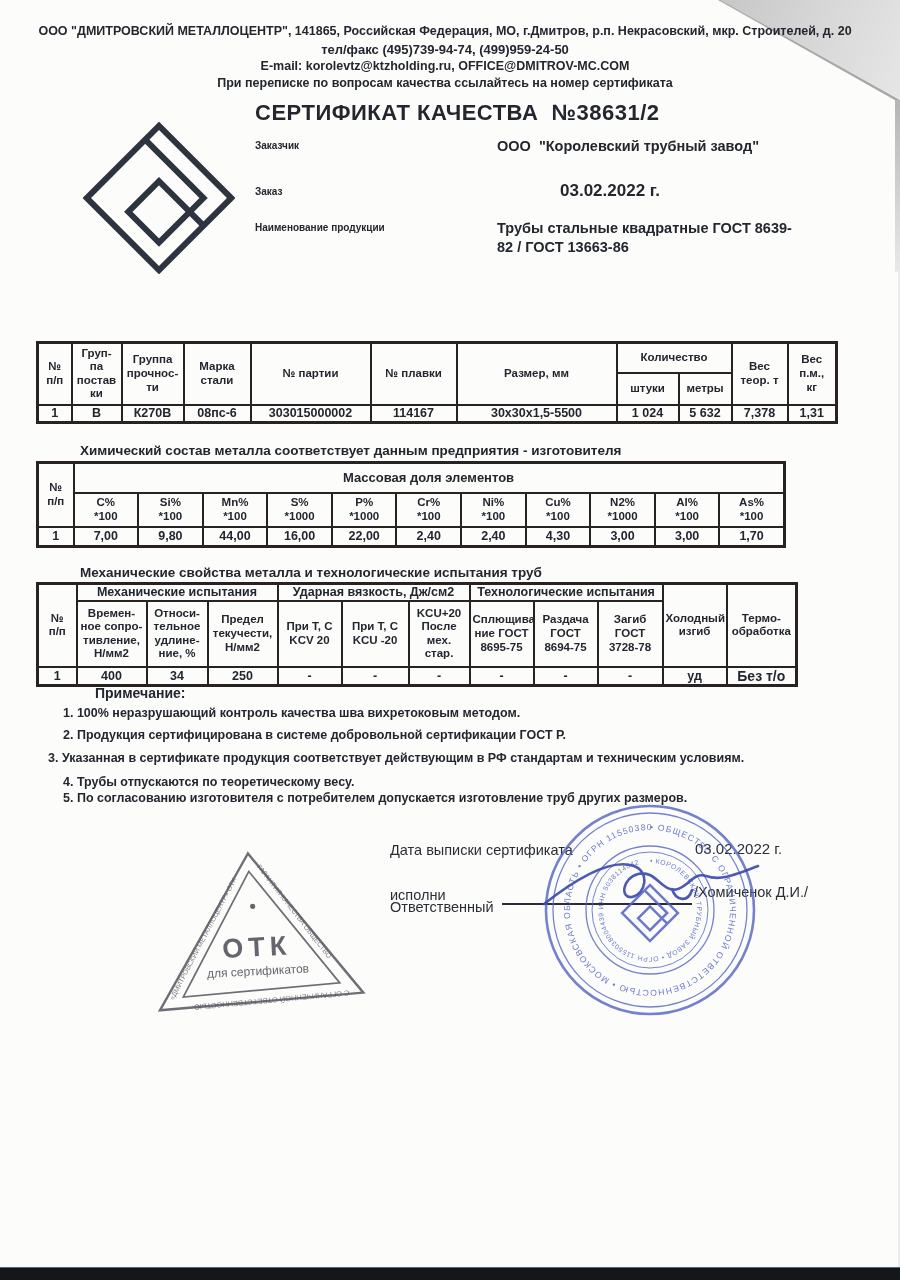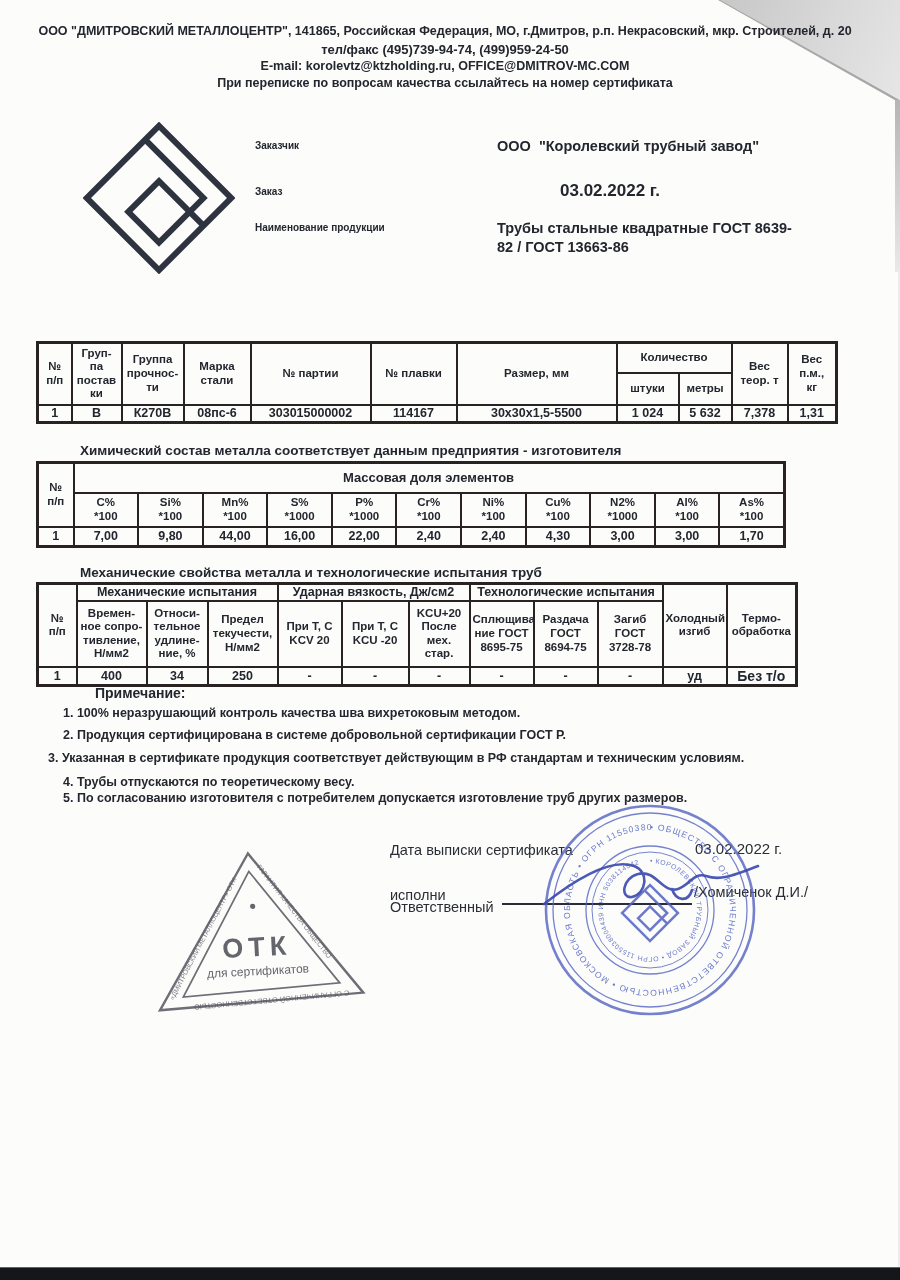--- a/index.html
+++ b/index.html
@@ -52,20 +52,21 @@
   <div class="fold"></div>
   <div class="right-strip"></div>
   <div class="right-hair"></div>
   <div class="bottom-strip"></div>
 
   <div class="abs hdr" style="top:24px;font-size:12.5px;">ООО "ДМИТРОВСКИЙ МЕТАЛЛОЦЕНТР", 141865, Российская Федерация, МО, г.Дмитров, р.п. Некрасовский, мкр. Строителей, д. 20</div>
   <div class="abs hdr" style="top:42px;font-size:13px;">тел/факс (495)739-94-74, (499)959-24-50</div>
   <div class="abs hdr" style="top:59px;font-size:12.5px;">E-mail: korolevtz@ktzholding.ru, OFFICE@DMITROV-MC.COM</div>
   <div class="abs hdr" style="top:76px;font-size:12.5px;">При переписке по вопросам качества ссылайтесь на номер сертификата</div>
 
+  <div class="abs doc-title">СЕРТИФИКАТ КАЧЕСТВА&nbsp; №38631/2</div>
 
   <svg class="abs" style="left:83px;top:122px;" width="152" height="152" viewBox="0 0 140 140">
     <g transform="rotate(45 70 70)" fill="none" stroke="#2e3340" stroke-width="5.5">
       <rect x="23" y="23" width="94" height="94"></rect>
       <path d="M23,41 H99 V99 H59 V59 H117"></path>
     </g>
   </svg>
 
   <div class="abs fld-label" style="left:255px;top:140px;">Заказчик</div>
   <div class="abs fld-value" style="left:497px;top:138px;">ООО&nbsp; "Королевский трубный завод"</div>

